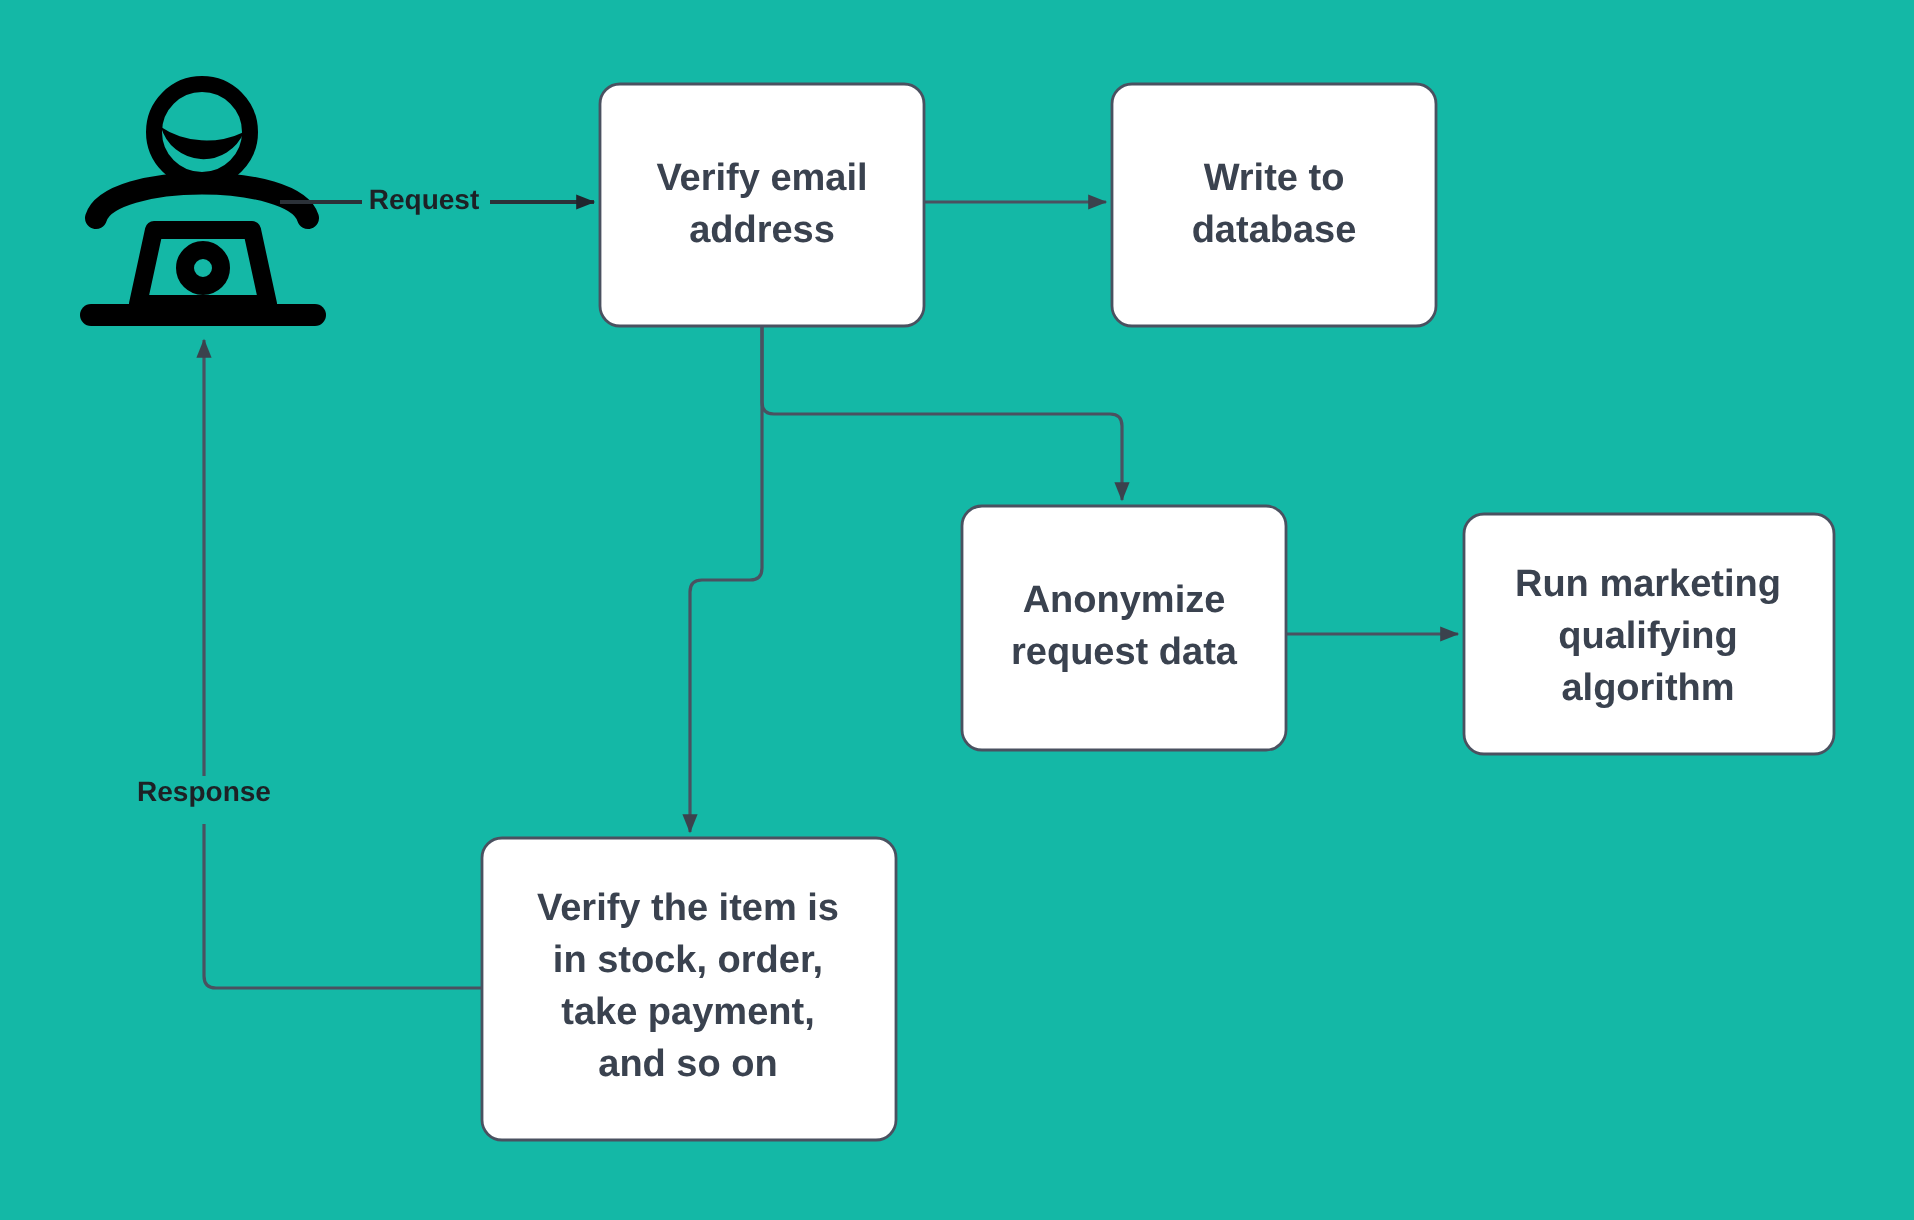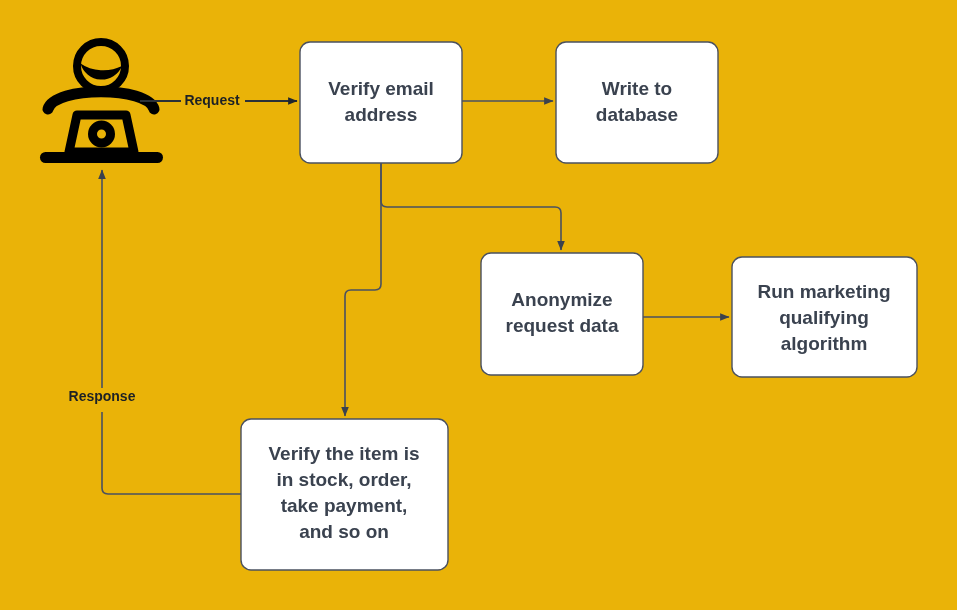--- a/index.html
+++ b/index.html
@@ -10,21 +10,21 @@
   body {
     width: 957px;
     height: 610px;
     overflow: hidden;
     font-family: "Liberation Sans", sans-serif;
   }
   #diagram-root {
     position: relative;
     width: 957px;
     height: 610px;
-    background: #eab308;
+    background: #14b8a6;
   }
   svg#flowchart {
     display: block;
     width: 957px;
     height: 610px;
   }
   .node-box {
     fill: #ffffff;
     stroke: #4a5160;
     stroke-width: 1.4;

